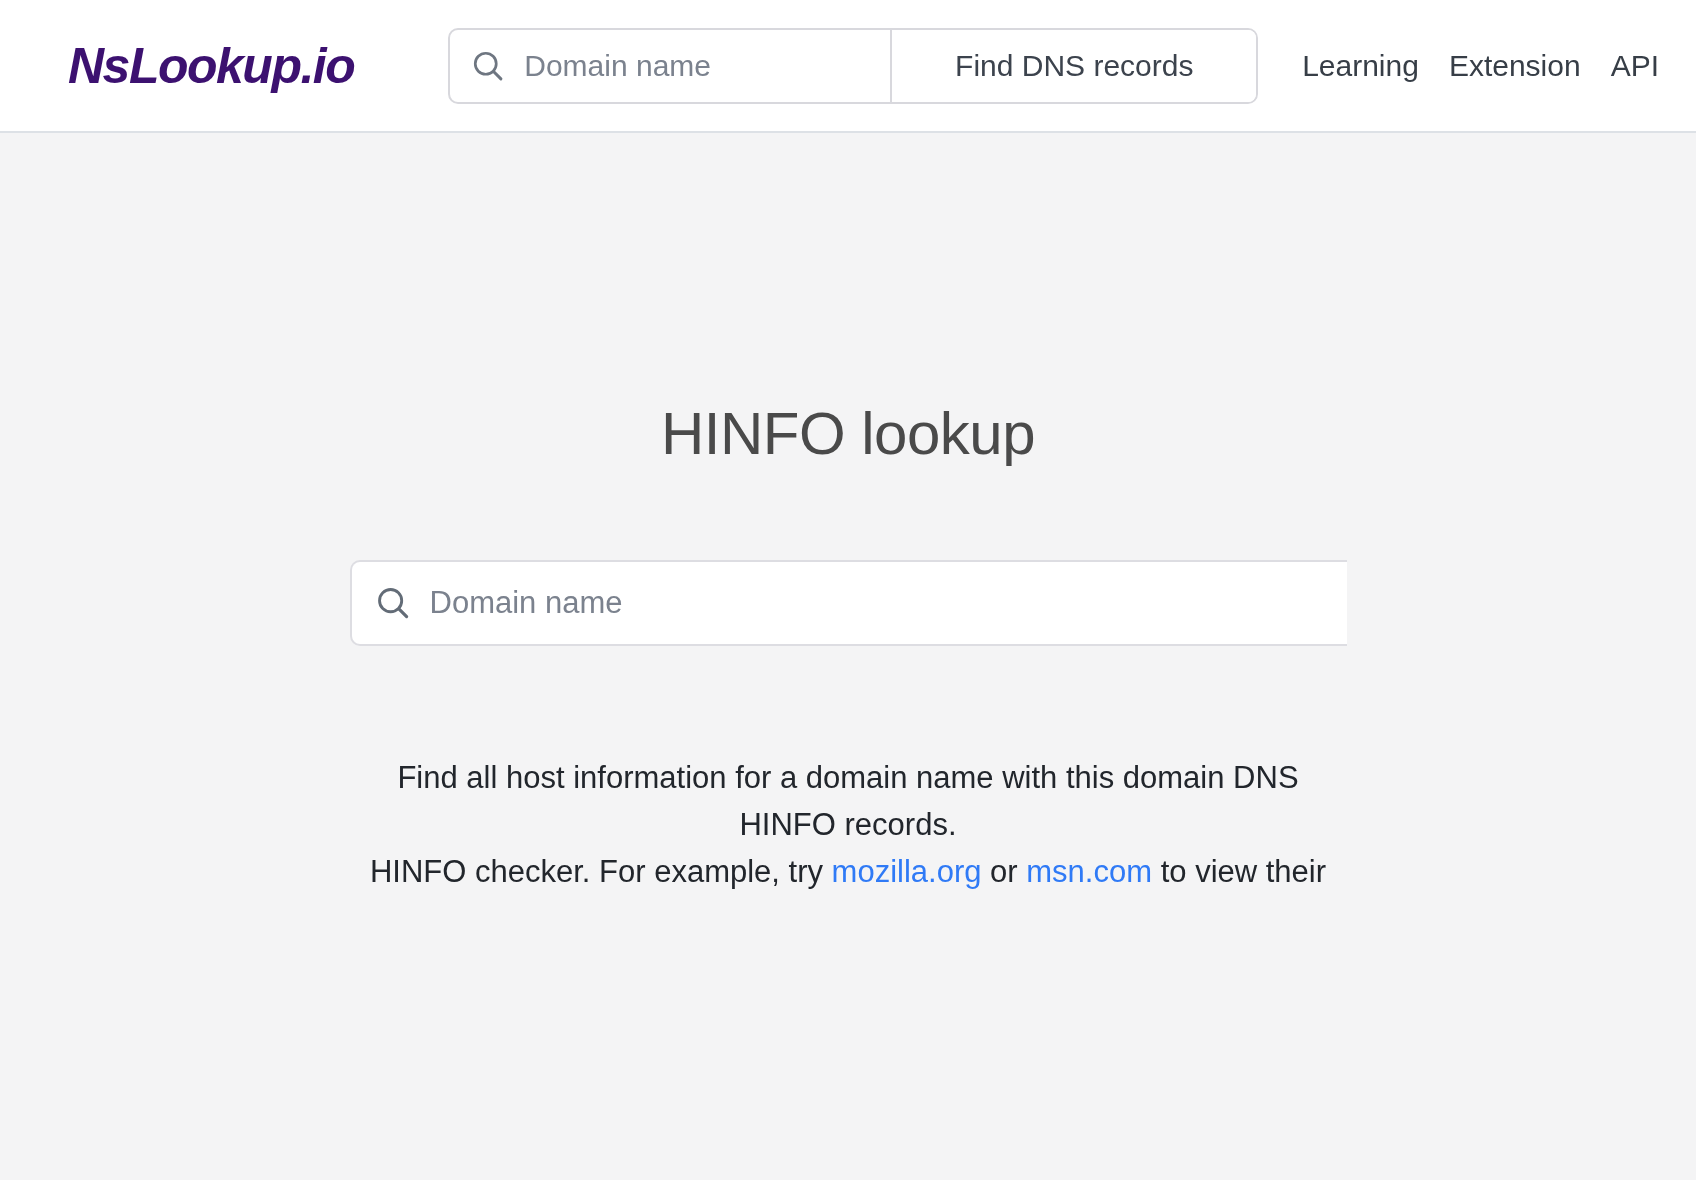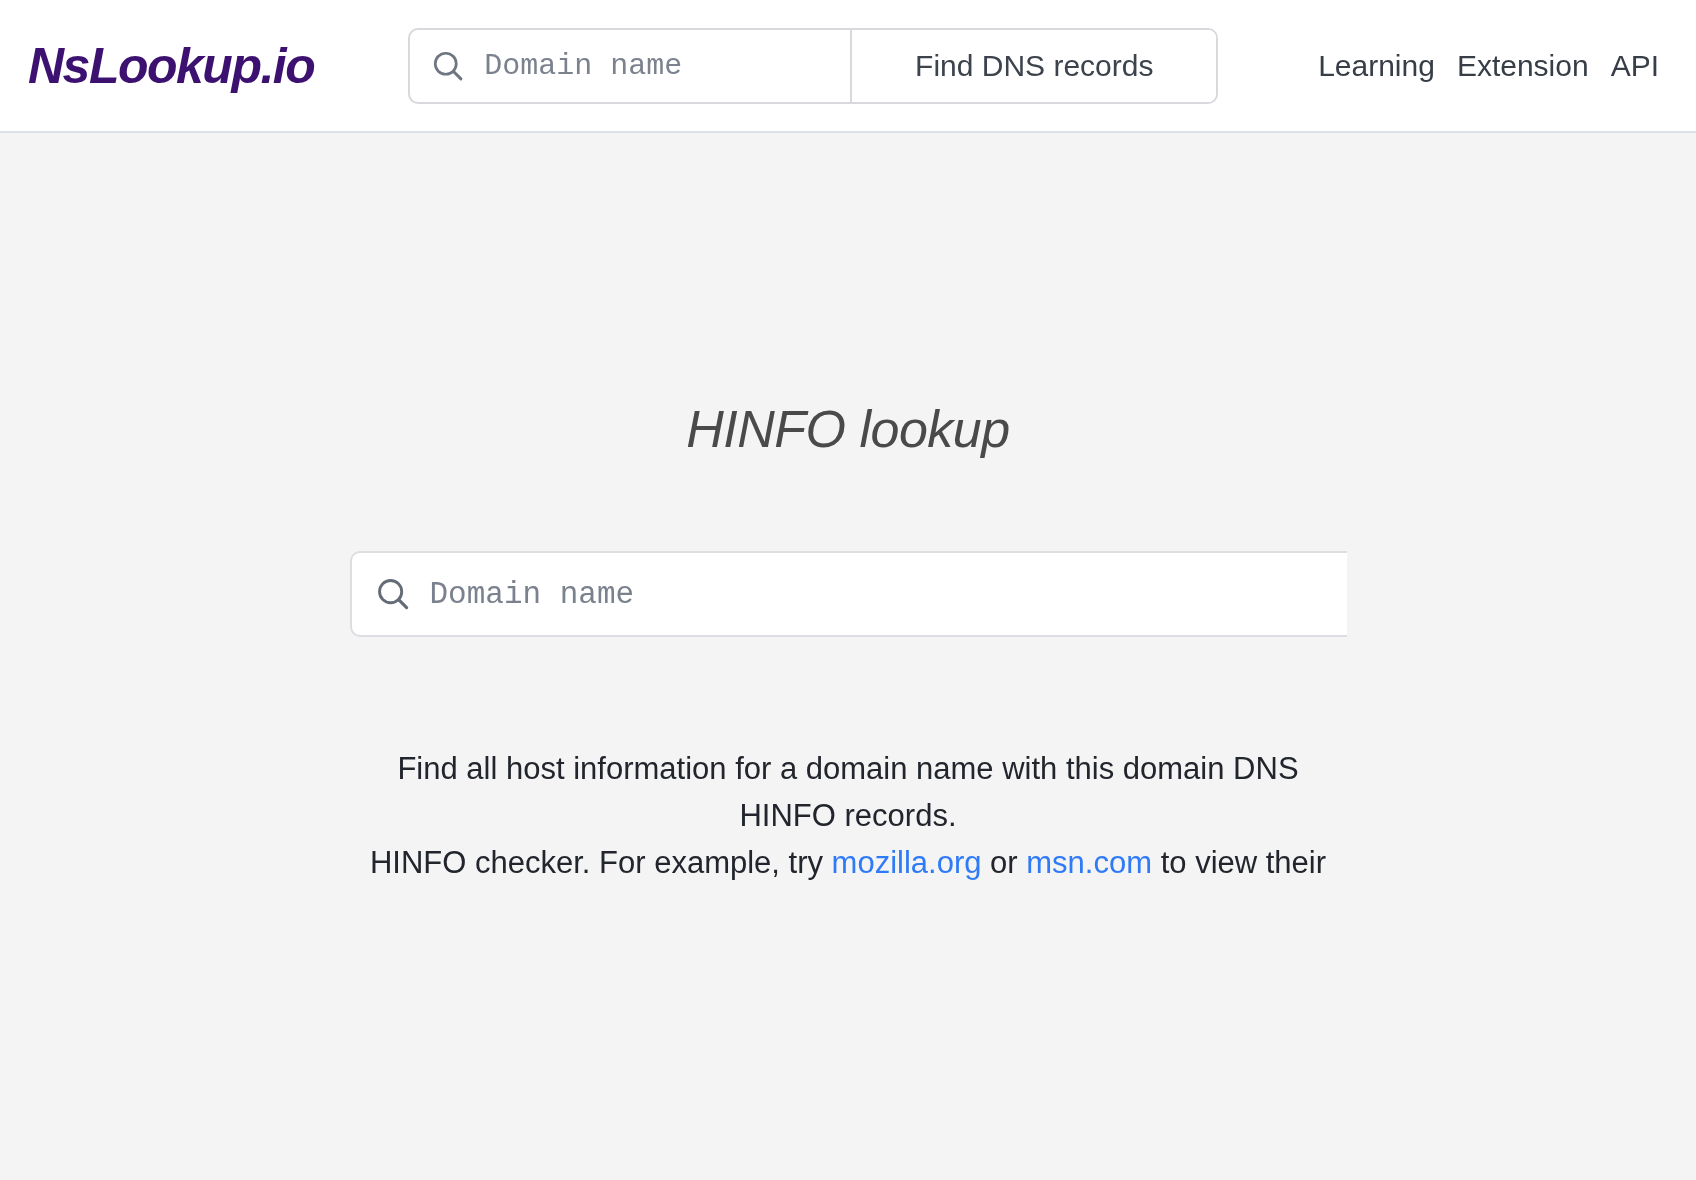--- a/index.html
+++ b/index.html
@@ -10,21 +10,21 @@
     -webkit-font-smoothing: antialiased;
   }
 
   
   .header {
     height: 133px;
     background: #ffffff;
     border-bottom: 2px solid #dde1e6;
     display: flex;
     align-items: center;
-    padding: 0 37px 0 28px;
+    padding: 0 37px 0 68px;
   }
   .logo {
     font-size: 50px;
     font-weight: 800;
     font-style: italic;
     color: #3c1170;
     letter-spacing: -1.5px;
     white-space: nowrap;
     cursor: pointer;
   }
@@ -47,21 +47,21 @@
   }
   .search-icon {
     color: #6e7681;
     flex: 0 0 auto;
     display: inline-flex;
   }
   .search-input {
     border: none;
     outline: none;
     background: transparent;
-    font-family: Liberation Mono, monospace;
+    font-family: Liberation Sans, sans-serif;
     font-size: 30px;
     color: #2b3138;
     margin-left: 18px;
     width: 100%;
     min-width: 0;
   }
   .search-input::placeholder { color: #7b828e; opacity: 1; }
   .header-search .dns-btn {
     width: 366px;
     border: none;
@@ -71,44 +71,43 @@
     font-size: 30px;
     color: #3c434d;
     cursor: pointer;
     border-radius: 0 8px 8px 0;
     white-space: nowrap;
   }
   .nav {
     margin-left: auto;
     display: flex;
     align-items: center;
-    gap: 22px;
+    gap: 30px;
   }
   .nav a {
     font-size: 30px;
     color: #373e47;
     text-decoration: none;
     white-space: nowrap;
     cursor: pointer;
   }
 
   
   .main {
     height: 1045px;
     display: flex;
     flex-direction: column;
     align-items: center;
   }
   .page-title {
     margin-top: 266px;
-    font-size: 52px;
+    font-size: 60px;
     font-weight: 400;
     color: #4a4a4a;
     letter-spacing: -0.5px;
-    font-style: italic;
   }
   .main-search {
     margin-top: 92px;
     display: flex;
     align-items: stretch;
     width: 997px;
     height: 86px;
   }
   .main-search .input-wrap {
     flex: 1;

